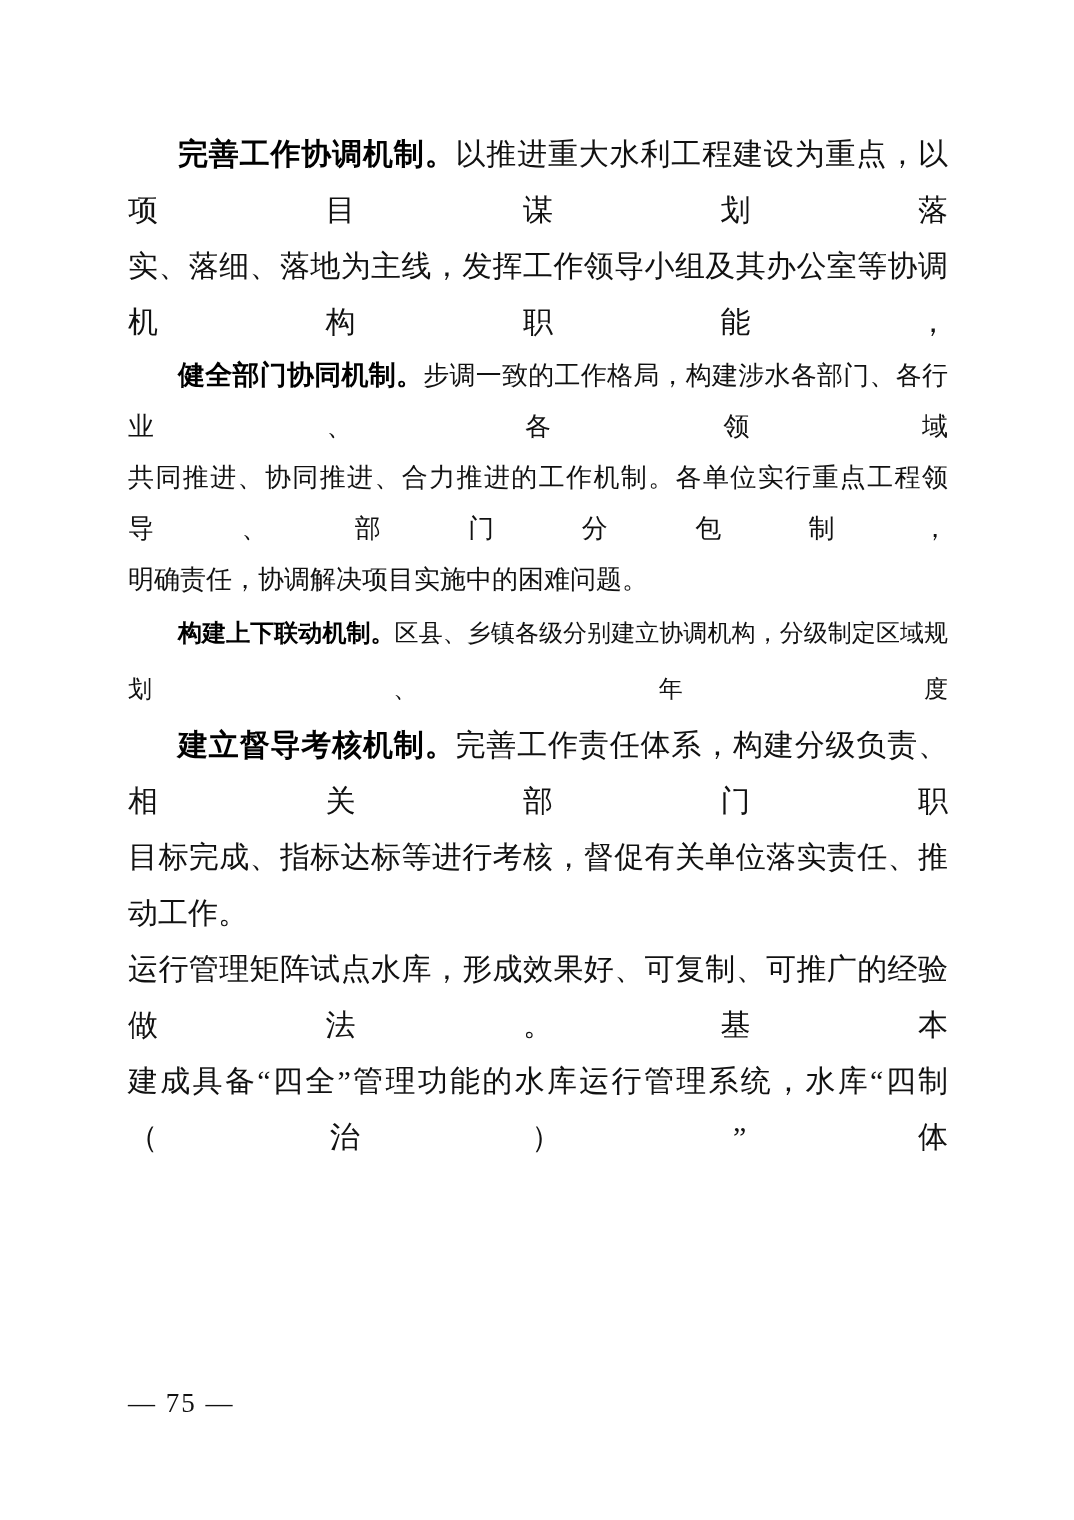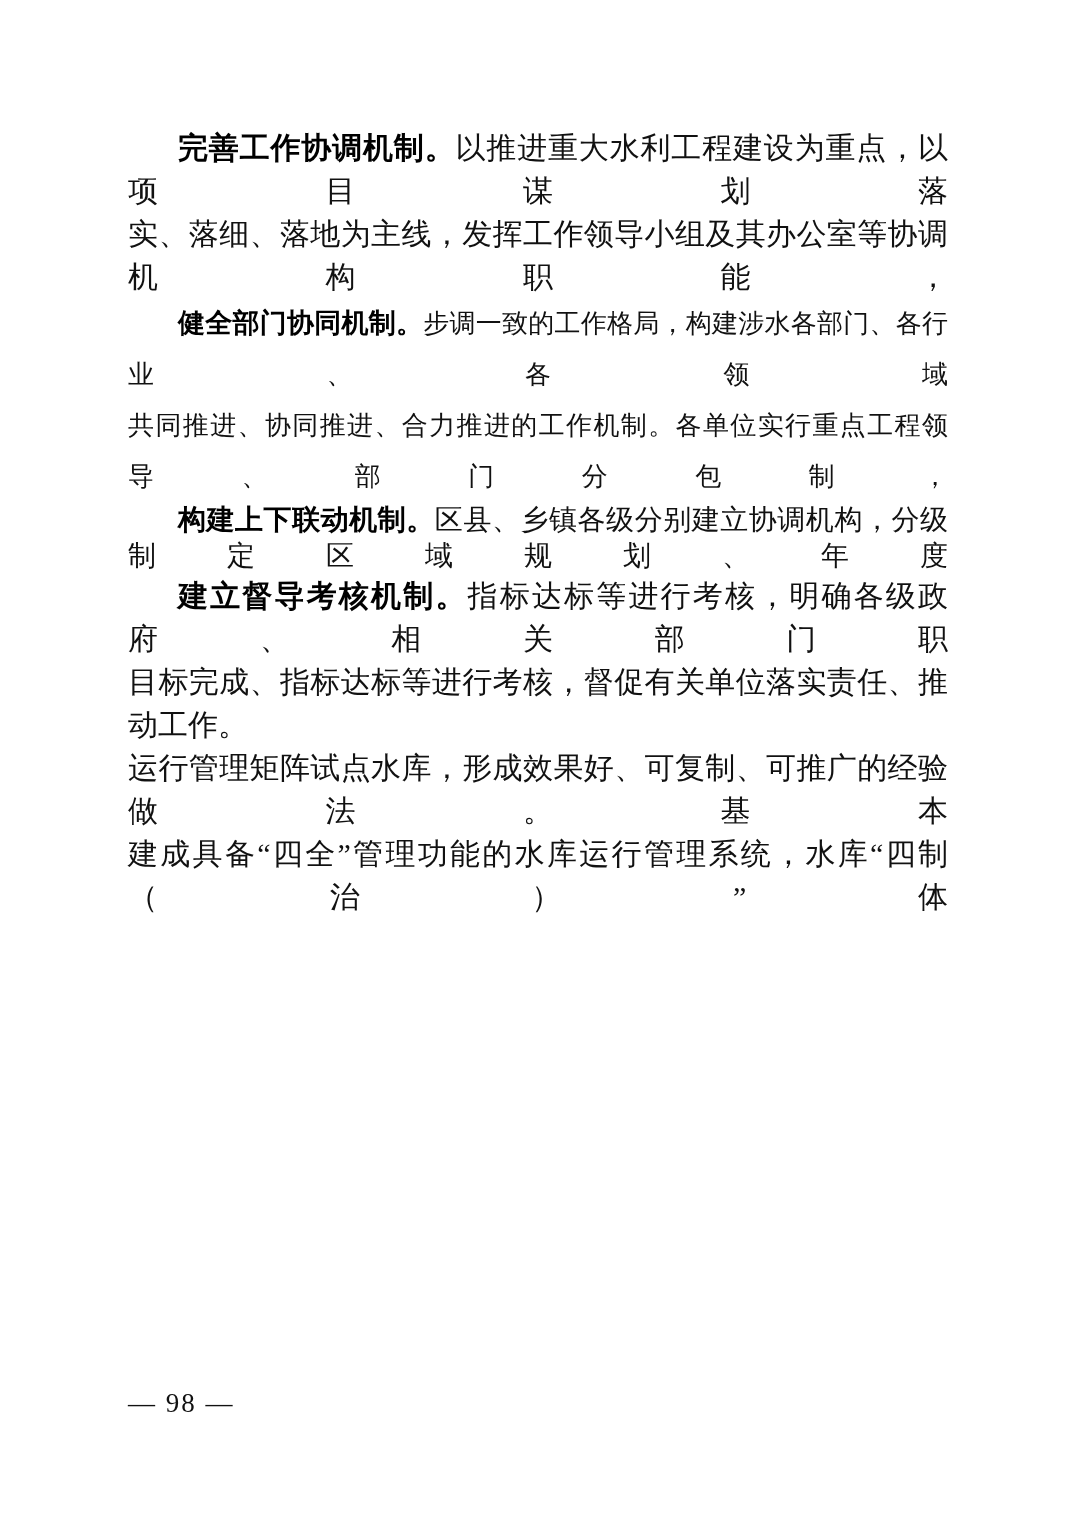--- a/index.html
+++ b/index.html
@@ -36,32 +36,32 @@
   .line.first {
     text-indent: 50px;
   }
   .heading {
     font-weight: bold;
     color: #000000;
     font-family: "Liberation Sans", "DejaVu Sans", sans-serif;
   }
   .p-large .line {
     font-size: 30px;
-    line-height: 43px;
+    line-height: 56px;
   }
   .p-medium .line {
     font-size: 26px;
     line-height: 51px;
   }
   .p-medium .line.first .heading {
     font-size: 27px;
   }
   .p-small .line {
-    font-size: 28px;
-    line-height: 36px;
+    font-size: 24px;
+    line-height: 56px;
   }
   .page-footer {
     position: absolute;
     left: 128px;
     top: 1388px;
     font-size: 27px;
     color: #111111;
     letter-spacing: 2px;
   }
 </style>
@@ -71,32 +71,33 @@
 <div class="page-content">
 
   <div class="para p-large">
     <div class="line first"><span class="heading">完善工作协调机制。</span><span>以推进重大水利工程建设为重点，以项目谋划落</span></div>
     <div class="line">实、落细、落地为主线，发挥工作领导小组及其办公室等协调机构职能，</div>
   </div>
 
   <div class="para p-medium">
     <div class="line first"><span class="heading">健全部门协同机制。</span><span>步调一致的工作格局，构建涉水各部门、各行业、各领域</span></div>
     <div class="line">共同推进、协同推进、合力推进的工作机制。各单位实行重点工程领导、部门分包制，</div>
+    <div class="line last">明确责任，协调解决项目实施中的困难问题。</div>
   </div>
 
   <div class="para p-small">
     <div class="line first"><span class="heading">构建上下联动机制。</span><span>区县、乡镇各级分别建立协调机构，分级制定区域规划、年度</span></div>
   </div>
 
   <div class="para p-large">
-    <div class="line first"><span class="heading">建立督导考核机制。</span><span>指标达标等进行考核，明确各级政府、相关部门职</span></div>
+    <div class="line first"><span class="heading">建立督导考核机制。</span><span>完善工作责任体系，构建分级负责、相关部门职</span></div>
     <div class="line last">目标完成、指标达标等进行考核，督促有关单位落实责任、推动工作。</div>
   </div>
 
   <div class="para p-large">
     <div class="line">运行管理矩阵试点水库，形成效果好、可复制、可推广的经验做法。基本</div>
     <div class="line">建成具备“四全”管理功能的水库运行管理系统，水库“四制（治）”体</div>
 
   </div>
 
 </div>
 
-<div class="page-footer">— 98 —</div>
+<div class="page-footer">— 75 —</div>
 
 </body></html>

